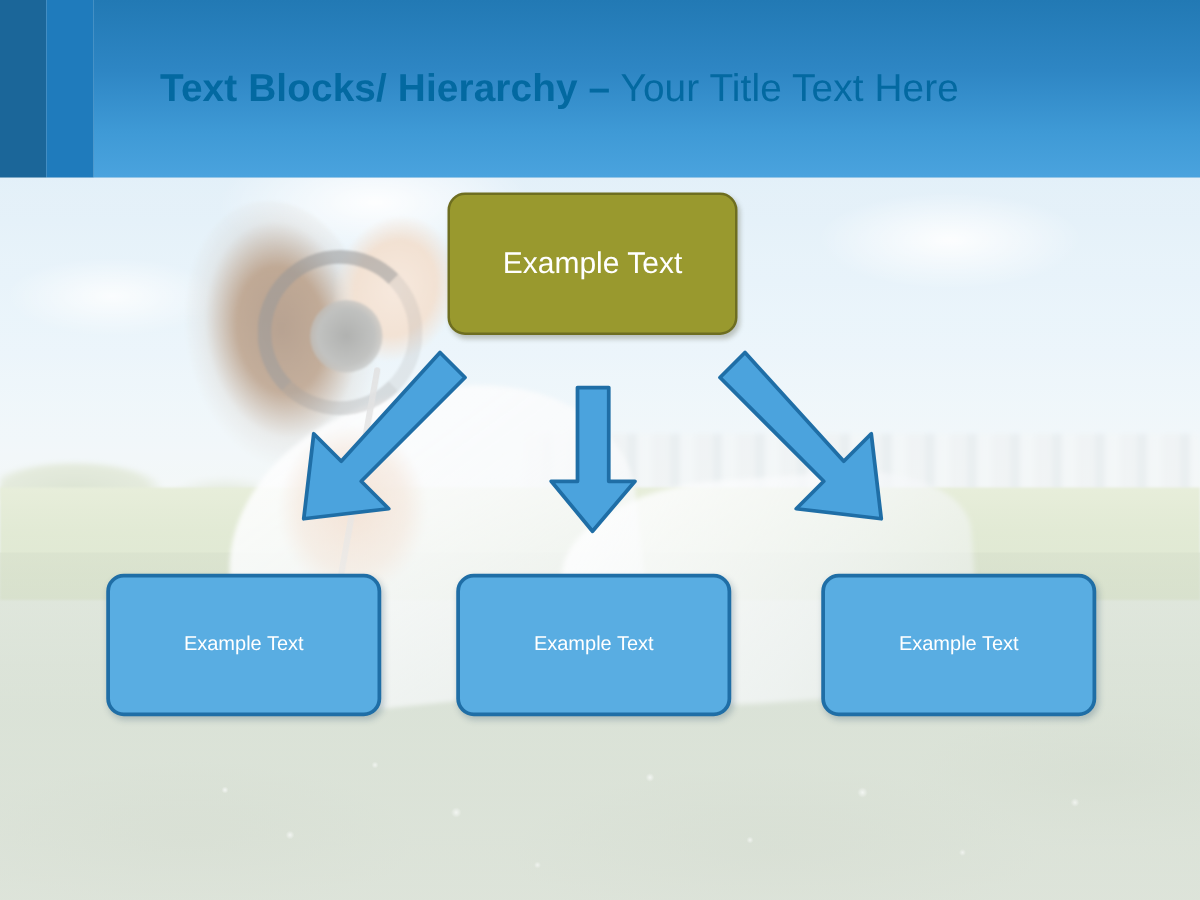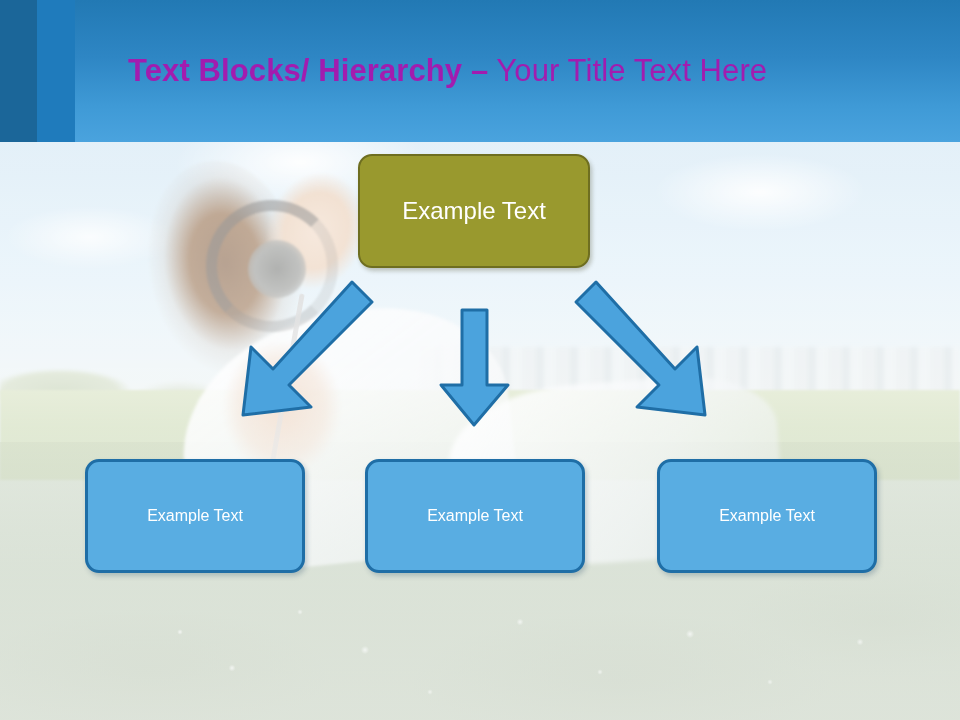--- a/index.html
+++ b/index.html
@@ -170,21 +170,21 @@
     background: #1f7bbc;
   }
   .hdr-main {
     position: absolute; left: 75px; top: 0; width: 885px; height: 142px;
     background: linear-gradient(#2279b4 0%, #2e86c4 40%, #3f9ad6 75%, #4aa3de 100%);
   }
   .hdr-title {
     position: absolute;
     left: 128px;
     top: 52px;
-    color: #a21caf;
+    color: #0369a1;
     font-size: 31px;
     line-height: 38px;
     white-space: nowrap;
     letter-spacing: .1px;
   }
   .hdr-title .strong { font-weight: bold; }
   .hdr-title .light  { font-weight: normal; }
 
   
   .node {

